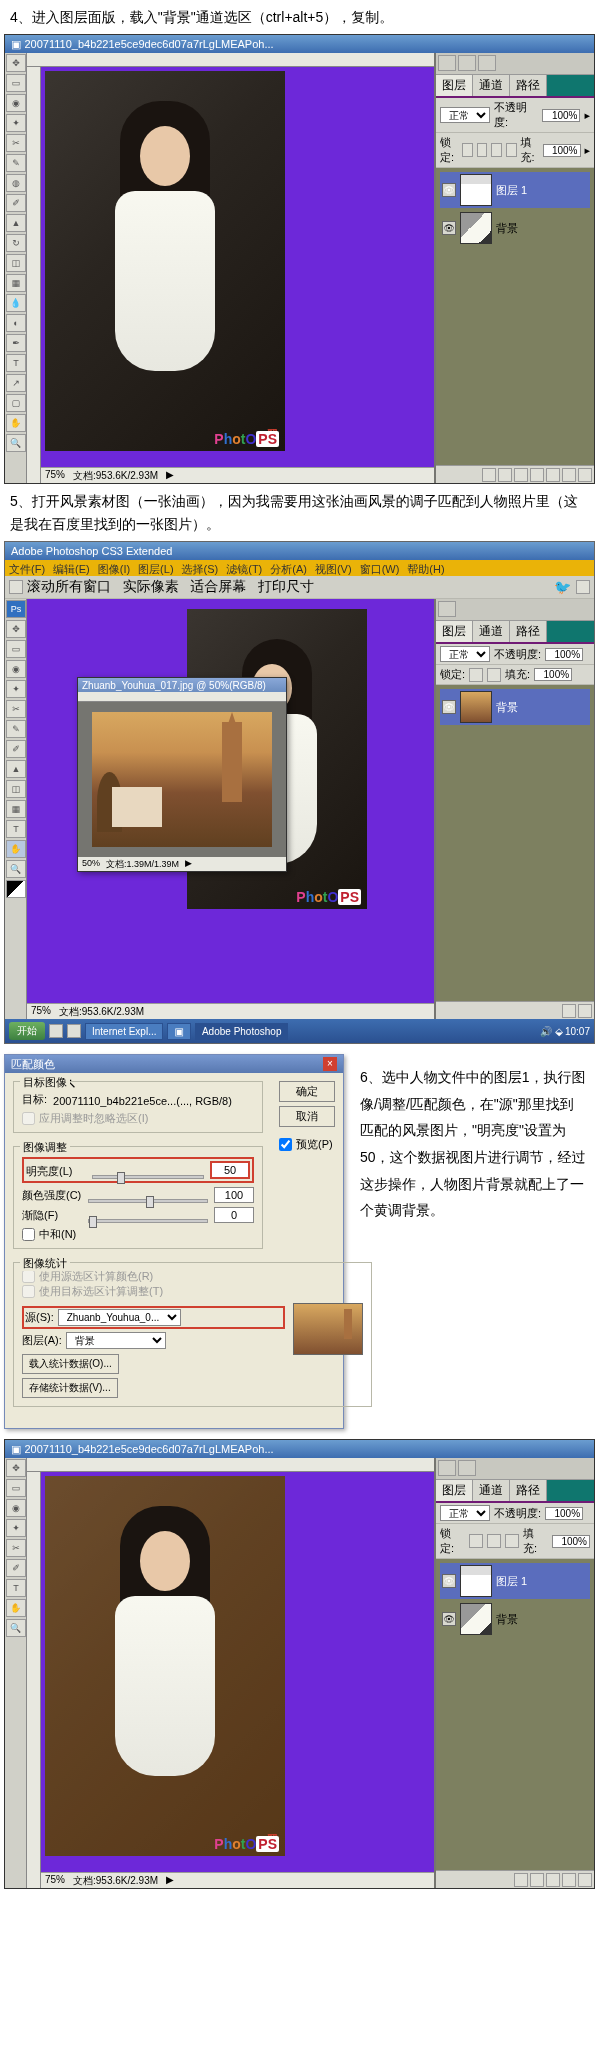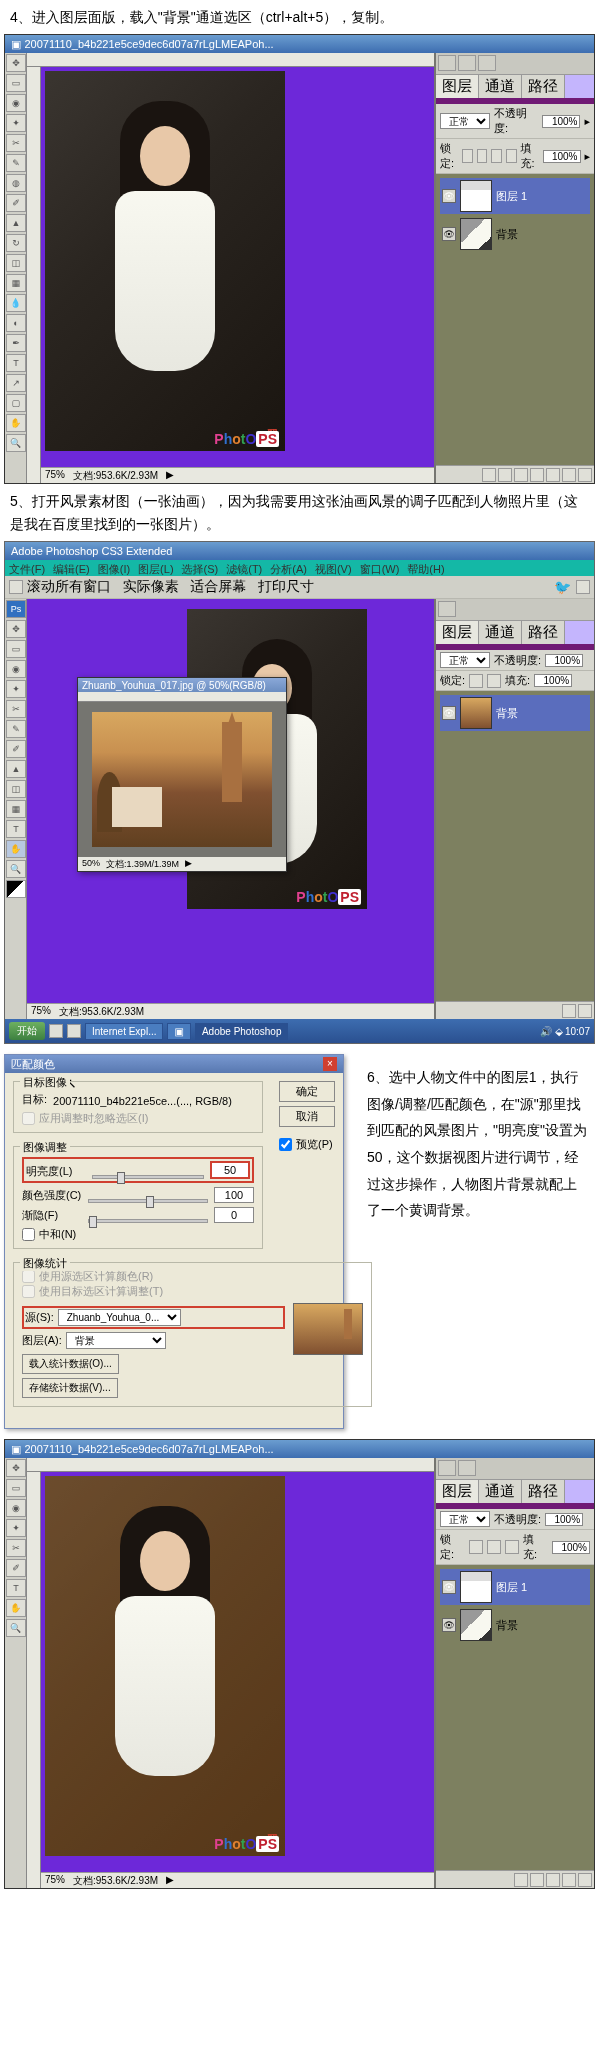--- a/index.html
+++ b/index.html
@@ -1,41 +1,41 @@
 <!DOCTYPE html>
 <html><head>
 <meta charset="utf-8">
 <style>
 *{box-sizing:border-box;margin:0;padding:0}
 body{width:599px;background:#fff;font-family:"SimSun","宋体",sans-serif;font-size:14px;color:#000}
 .step-text{padding:6px 10px;line-height:1.6}
 .ps-window{position:relative;background:#757570;border:1px solid #333;margin:0 4px}
 .ps-titlebar{background:linear-gradient(#6b9dd0,#3d6db0);color:#fff;font-size:11px;padding:2px 6px;height:18px;overflow:hidden;white-space:nowrap;display:flex;align-items:center}
-.ps-menubar{background:#14b8a6;font-size:11px;padding:2px 4px;color:#333;height:16px;display:flex;gap:8px}
+.ps-menubar{background:#eab308;font-size:11px;padding:2px 4px;color:#333;height:16px;display:flex;gap:8px}
 .ps-body{display:flex;height:430px;position:relative}
 .ps-toolbar{width:22px;background:#d0d0c8;border-right:1px solid #888;display:flex;flex-direction:column}
 .tool-btn{width:20px;height:18px;border:1px solid #999;background:#e0e0d8;margin:1px;font-size:9px;display:flex;align-items:center;justify-content:center;color:#555}
 .ps-canvas-area{flex:1;background:#757570;position:relative;overflow:hidden}
 .canvas-ruler-h{height:14px;background:#e8e8e0;border-bottom:1px solid #888}
 .canvas-ruler-v{width:14px;background:#e8e8e0;border-right:1px solid #888;position:absolute;left:0;top:14px;bottom:0}
 .canvas-content{position:absolute;left:14px;top:14px;right:0;bottom:16px;background:#6d28d9;display:flex;align-items:flex-start;justify-content:flex-start}
 .photo{width:240px;height:380px;background:linear-gradient(135deg,#3a3530 0%,#2a2520 40%,#1a1510 100%);position:relative;margin:4px}
 .photo-body{position:absolute;left:50px;top:30px;width:140px;height:320px}
 .figure-hair{position:absolute;left:25px;top:0;width:90px;height:140px;background:#1a1410;border-radius:40px 40px 20px 20px}
 .figure-face{position:absolute;left:45px;top:25px;width:50px;height:60px;background:#e8c8a8;border-radius:50%}
 .figure-dress{position:absolute;left:20px;top:90px;width:100px;height:180px;background:linear-gradient(#f8f8f0,#e8e8e0);border-radius:20px 20px 40px 40px}
 .photo.warm::before{content:"";position:absolute;inset:0;background:rgba(200,120,40,0.35);pointer-events:none}
 .watermark{position:absolute;right:6px;bottom:30px;font-size:10px;color:#d04030;writing-mode:vertical-rl}
 .logo{position:absolute;right:6px;bottom:4px;font-size:14px;font-weight:bold}
 .logo-p{color:#e04090}.logo-h{color:#3070d0}.logo-o1{color:#e08030}.logo-t{color:#30a050}.logo-o2{color:#4030d0}.logo-ps{background:#fff;color:#c02030;padding:0 2px;border-radius:2px}
 .ps-statusbar{position:absolute;bottom:0;left:14px;right:0;height:16px;background:#e8e8e0;font-size:10px;padding:1px 4px;display:flex;gap:8px;border-top:1px solid #999}
 .ps-panels{width:160px;background:#d8d8d0;border-left:2px solid #757570;display:flex;flex-direction:column}
 .panel-util{height:22px;background:#c8c8c0;border-bottom:1px solid #999;display:flex;gap:2px;padding:2px}
 .util-btn{width:18px;height:16px;background:#d0d0c8;border:1px solid #999}
-.panel-tabs{display:flex;background:#c4b5fd;font-size:15px;border-bottom:6px solid #701a75}
+.panel-tabs{display:flex;background:#0f766e;font-size:12px;border-bottom:2px solid #701a75}
 .panel-tab{padding:2px 6px;background:#d8d8d0;border-right:1px solid #999}
 .panel-tab.active{background:#e8e8e0}
 .panel-row{display:flex;align-items:center;gap:4px;padding:2px 4px;font-size:11px;background:#d8d8d0;border-bottom:1px solid #b8b8b0}
 .panel-select{background:#fff;border:1px solid #888;padding:0 4px;font-size:10px;height:16px}
 .panel-input{width:38px;background:#fff;border:1px solid #888;font-size:10px;padding:0 2px;text-align:right}
 .mini-icon{width:14px;height:14px;border:1px solid #999;background:#e0e0d8;display:inline-block}
 .layer-list{flex:1;background:#7d8060;padding:4px}
 .layer-item{display:flex;align-items:center;gap:4px;background:#7d8060;padding:2px;margin-bottom:2px}
 .layer-item.selected{background:#5a6dbd;color:#fff}
 .layer-eye{width:14px;height:14px;background:#d8d8d0;border:1px solid #666;display:flex;align-items:center;justify-content:center;font-size:9px}
@@ -54,21 +54,21 @@
 .task-tray{margin-left:auto;display:flex;gap:2px;align-items:center}
 .floating-doc{position:absolute;left:50px;top:78px;width:210px;background:#d0d0c8;border:1px solid #333;box-shadow:2px 2px 6px rgba(0,0,0,0.4)}
 .floating-title{background:linear-gradient(#8aa8d8,#6b8dc0);color:#fff;font-size:10px;padding:2px 4px;height:14px;overflow:hidden}
 .floating-canvas{background:#757570;padding:10px;position:relative}
 .oil-painting{width:180px;height:135px;background:linear-gradient(#d8a860 0%,#c89050 30%,#805030 60%,#604020 100%);position:relative;margin:auto}
 .oil-church{position:absolute;right:30px;top:10px;width:20px;height:80px;background:#a87040}
 .oil-church::before{content:"";position:absolute;top:-15px;left:5px;border:5px solid transparent;border-bottom:15px solid #a87040}
 .oil-house{position:absolute;left:20px;bottom:20px;width:50px;height:40px;background:#e8d8c0}
 .oil-tree{position:absolute;left:5px;bottom:15px;width:25px;height:60px;background:#604020;border-radius:50% 50% 0 0}
 .floating-status{background:#e8e8e0;font-size:9px;padding:1px 4px;height:14px;display:flex;gap:6px}
-.dialog-section{display:flex;gap:15px;margin:10px 4px}
+.dialog-section{display:flex;gap:8px;margin:10px 4px}
 .dialog{width:340px;background:#ece9d8;border:1px solid #758ab8;font-size:11px;box-shadow:2px 2px 4px rgba(0,0,0,0.3)}
 .dialog-title{background:linear-gradient(#7898d0,#5878b0);color:#fff;padding:2px 6px;height:18px;display:flex;justify-content:space-between}
 .dialog-close{width:14px;height:14px;background:#d04030;color:#fff;text-align:center;font-size:10px;line-height:14px}
 .dialog-body{padding:8px;position:relative}
 .cursor{position:absolute;top:2px;left:60px;font-size:14px}
 .fieldset{border:1px solid #b8b8a8;padding:6px 8px;margin-bottom:13px;position:relative}
 .fieldset-title{position:absolute;top:-7px;left:6px;background:#ece9d8;padding:0 3px;font-size:11px}
 .field-row{display:flex;align-items:flex-end;gap:6px;margin:4px 0;font-size:11px}
 .field-label{width:60px}
 .slider{flex:1;height:4px;background:#ccc;position:relative;border:1px solid #999}

